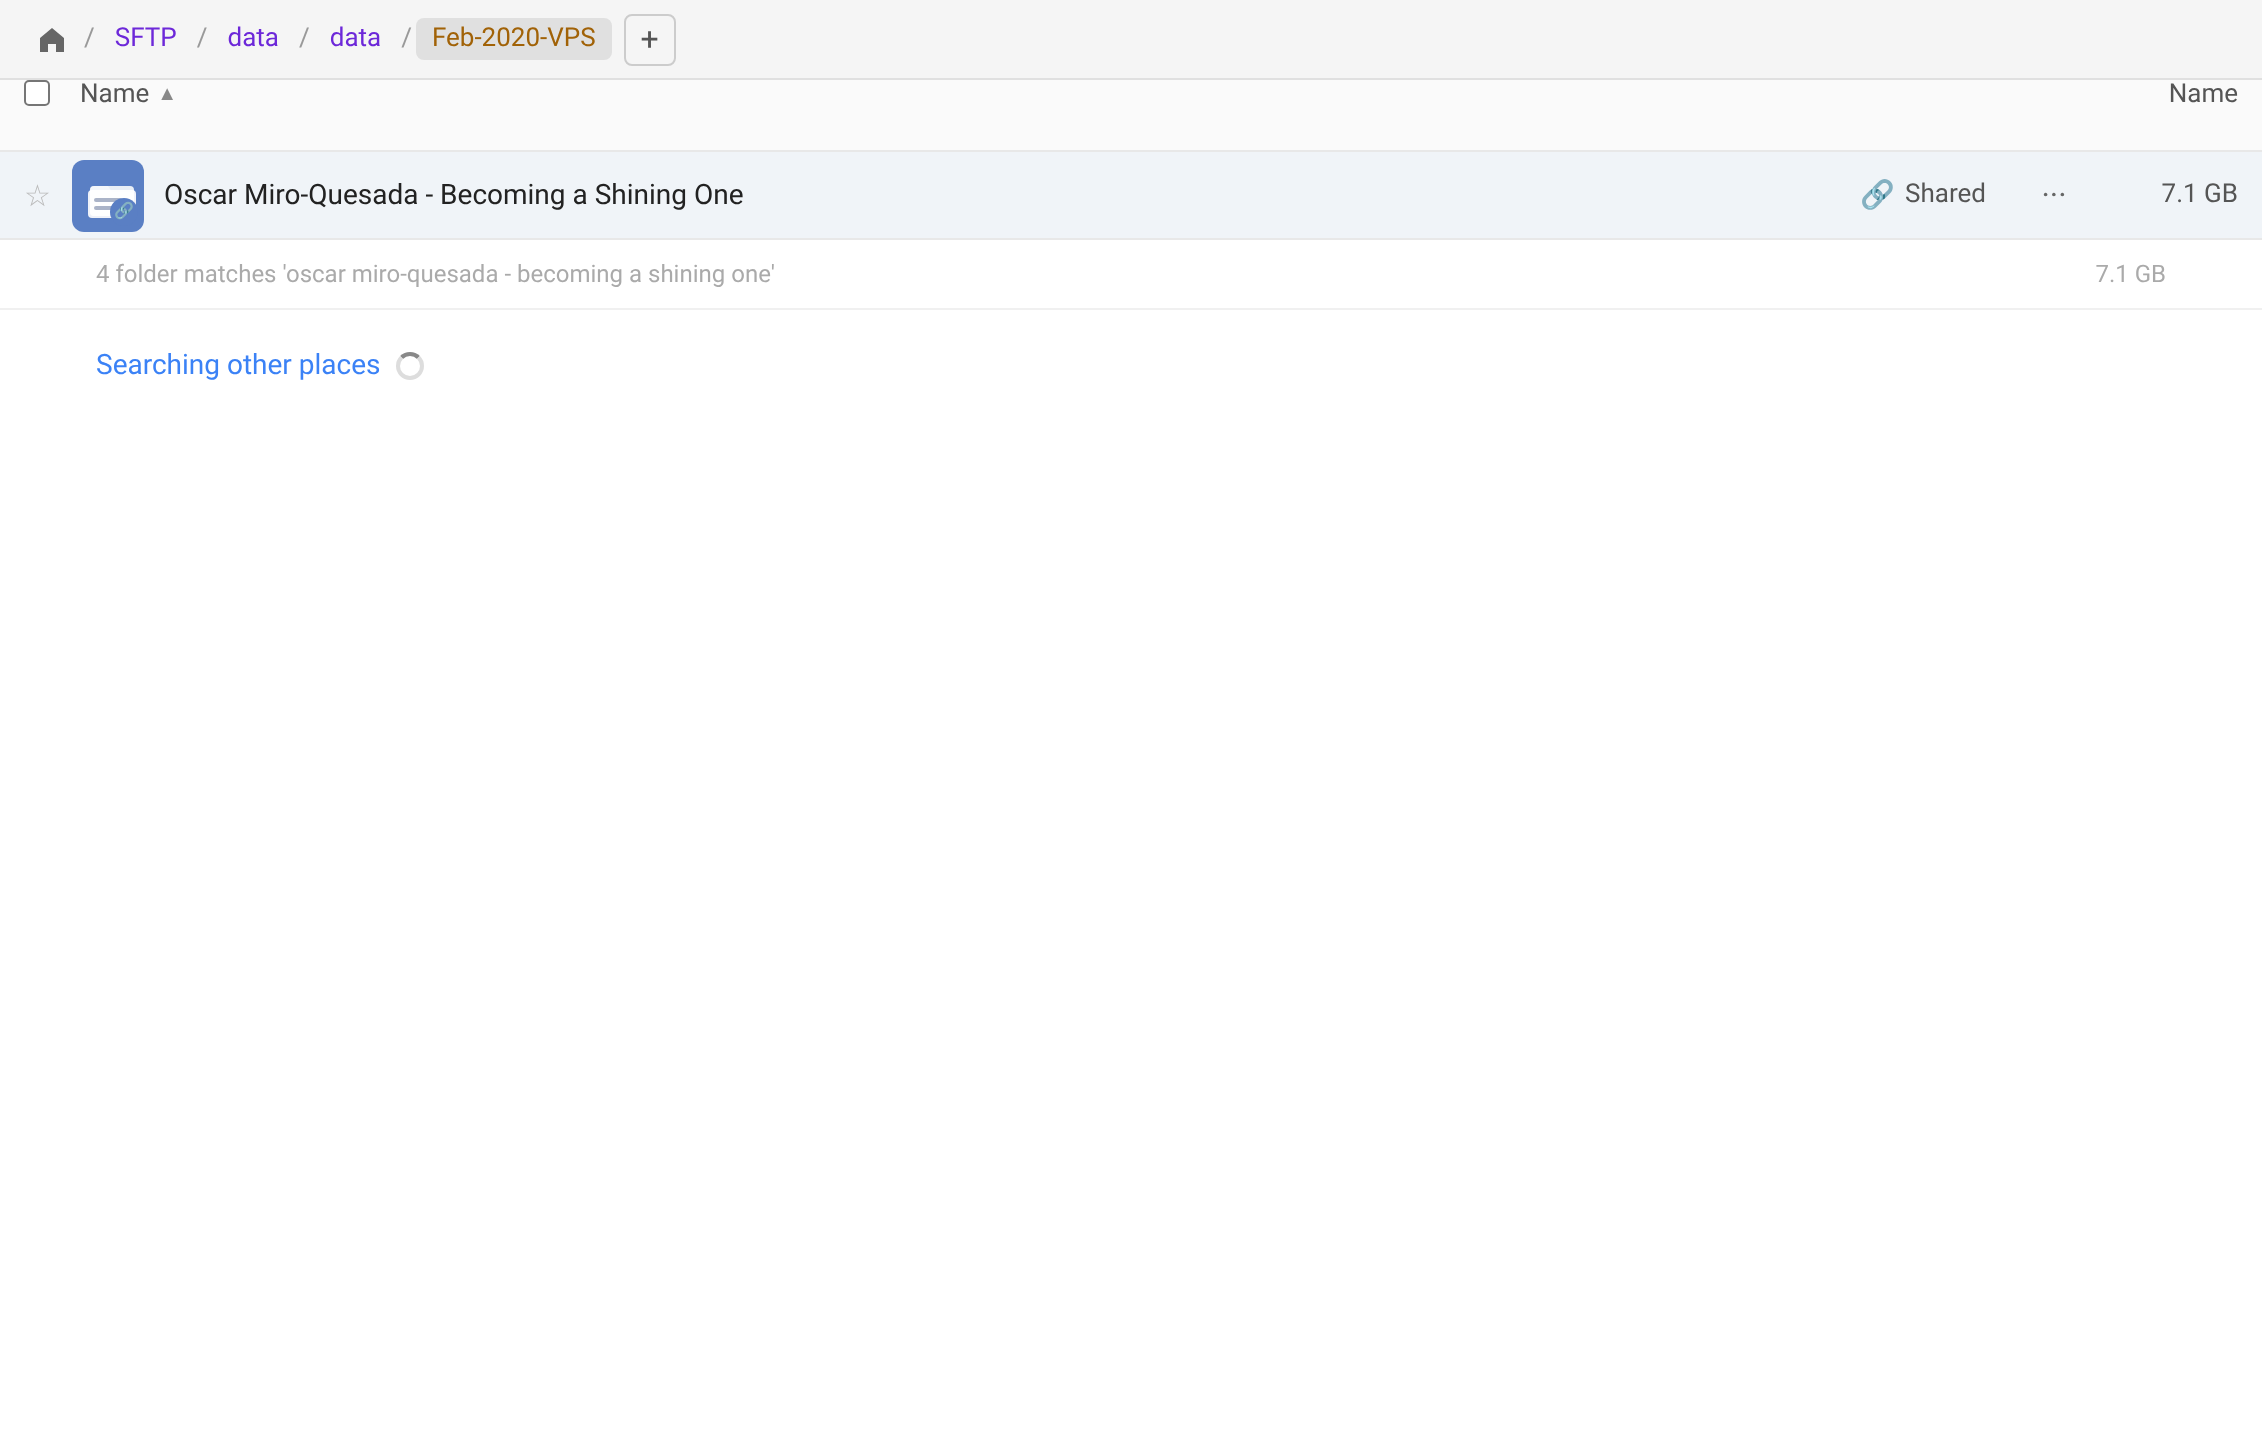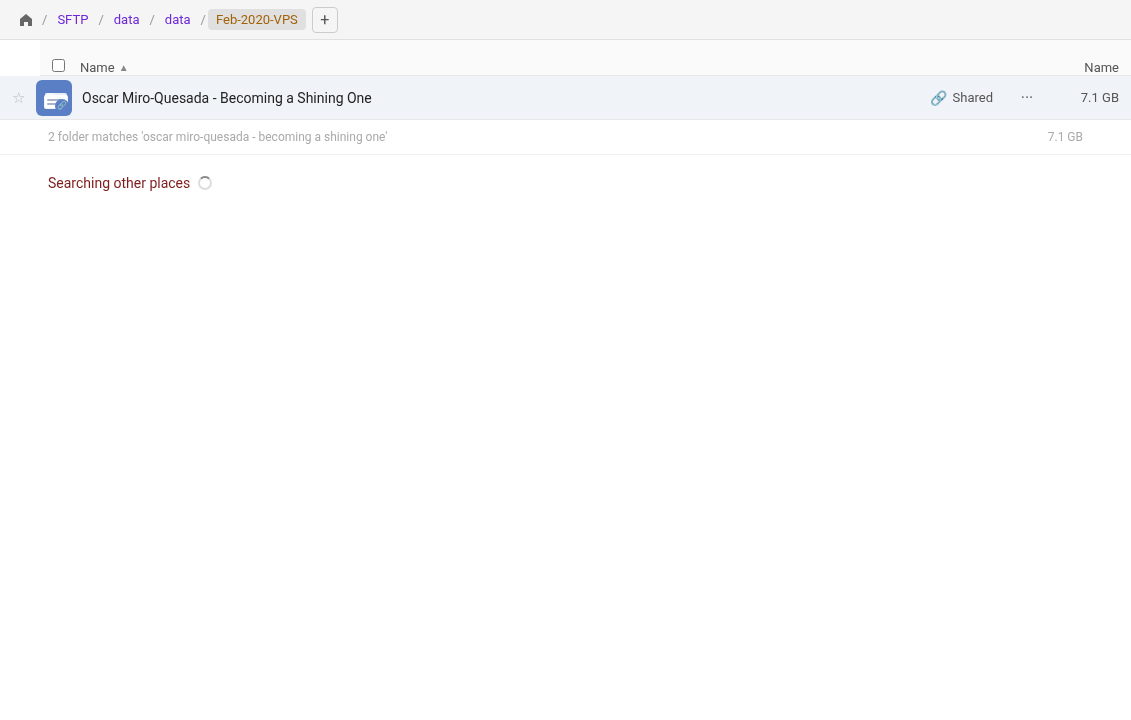--- a/index.html
+++ b/index.html
@@ -58,26 +58,25 @@
       border: 1px solid #ccc;
       cursor: pointer;
       color: #555;
       margin-left: 6px;
       font-size: 16px;
     }
 
     
     .column-header {
       display: flex;
-      align-items: flex-end;
+      align-items: flex-start;
       padding: 0 12px;
       height: 36px;
       border-bottom: 1px solid #e8e8e8;
       background: #fafafa;
-      margin-left: 40px;
     }
     .col-checkbox {
       width: 28px;
     }
     .col-name {
       flex: 1;
       display: flex;
       align-items: center;
       gap: 4px;
       font-size: 13px;
@@ -168,21 +167,21 @@
       justify-content: space-between;
       border-bottom: 1px solid #f0f0f0;
     }
 
     
     .searching-section {
       padding: 20px 48px;
     }
     .searching-label {
       font-size: 14px;
-      color: #7f1d1d;
+      color: #3b82f6;
       display: flex;
       align-items: center;
       gap: 8px;
     }
     .spinner {
       width: 14px;
       height: 14px;
       border: 2px solid #ddd;
       border-top: 2px solid #888;
       border-radius: 50%;
@@ -247,21 +246,21 @@
     <span class="shared-icon">🔗</span>
     <span>Shared</span>
   </div>
   <div class="more-btn">
     <span>···</span>
   </div>
   <div class="file-size">7.1 GB</div>
 </div>
 
 <div class="search-info">
-  <span>2 folder matches 'oscar miro-quesada - becoming a shining one'</span>
+  <span>4 folder matches 'oscar miro-quesada - becoming a shining one'</span>
   <span>7.1 GB</span>
 </div>
 
 <div class="searching-section">
   <div class="searching-label">
     <span>Searching other places</span>
     <span class="spinner"></span>
   </div>
 </div>
 

